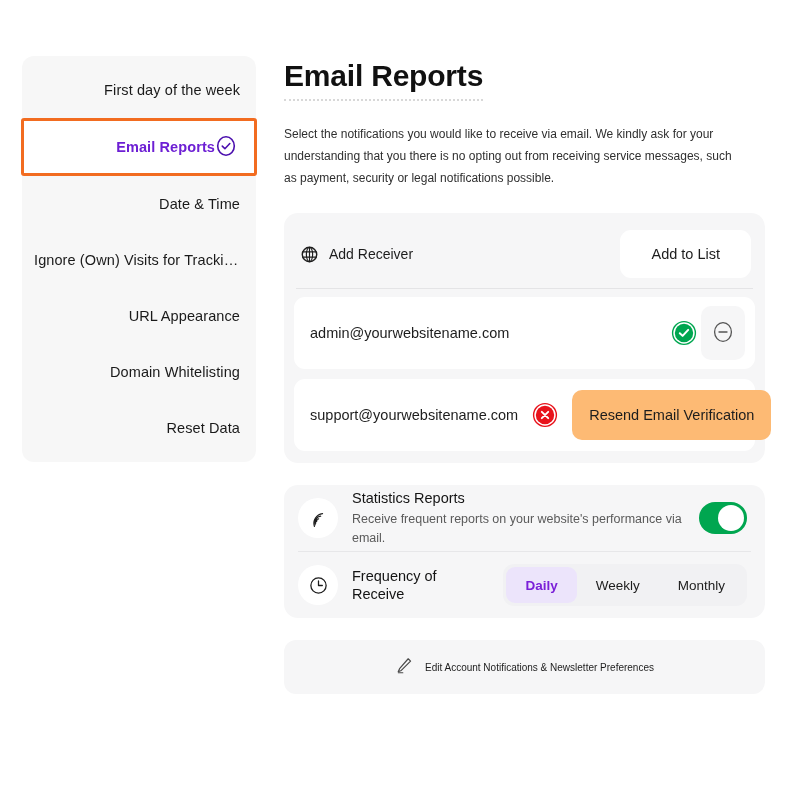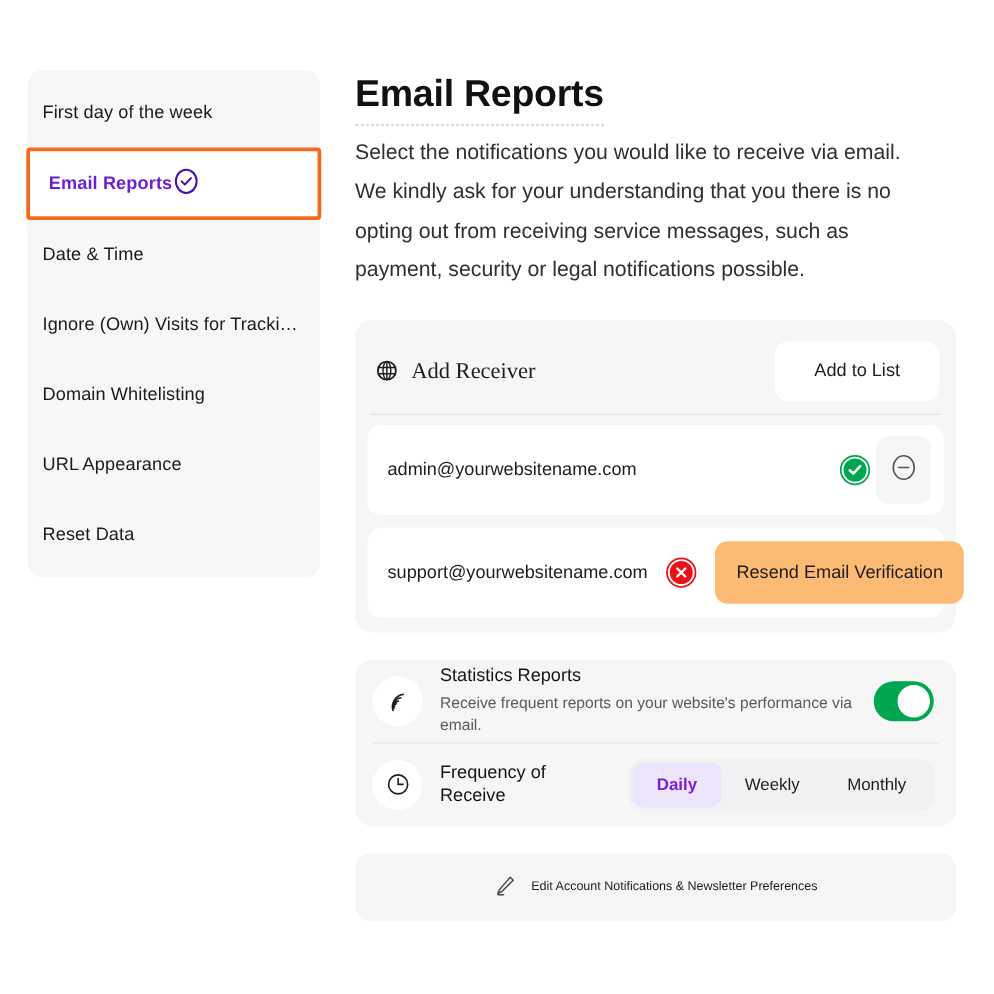--- a/index.html
+++ b/index.html
@@ -29,21 +29,21 @@
     border-radius: 12px;
     padding: 6px 0 12px 0;
     height: 406px;
     align-self: flex-start;
   }
 
   .side-item {
     height: 56px;
     display: flex;
     align-items: center;
-    justify-content: flex-start;
+    justify-content: flex-end;
     padding: 0 16px 0 12px;
     font-size: 14.5px;
     color: #1a1a1a;
     letter-spacing: .1px;
     white-space: nowrap;
     overflow: hidden;
   }
 
   .side-item.selected {
     background: #ffffff;
@@ -76,22 +76,22 @@
     font-weight: 700;
     color: #111111;
     letter-spacing: -.2px;
     line-height: 1.05;
     display: inline-block;
     padding-bottom: 7px;
     border-bottom: 2px dotted #d8d8d8;
   }
 
   .intro {
-    margin-top: 5px;
-    font-size: 17px;
+    margin-top: 22px;
+    font-size: 12px;
     line-height: 1.86;
     color: #2f2f2f;
     max-width: 452px;
   }
 
   
   .card {
     margin-top: 24px;
     background: #f6f6f7;
     border-radius: 14px;
@@ -106,22 +106,22 @@
     gap: 10px;
   }
 
   .globe-wrap { flex: 0 0 auto; display: flex; align-items: center; }
 
   .add-input {
     flex: 1 1 auto;
     border: none;
     outline: none;
     background: transparent;
-    font-family: Liberation Serif, serif;
-    font-size: 18px;
+    font-family: Liberation Sans, sans-serif;
+    font-size: 14px;
     color: #1d4ed8;
     padding: 0;
   }
   .add-input::placeholder { color: #1d1d1d; opacity: 1; }
 
   .add-btn {
     flex: 0 0 auto;
     background: #ffffff;
     border: none;
     border-radius: 11px;
@@ -326,25 +326,25 @@
 
     <div class="side-item">
       <span class="side-label">Date &amp; Time</span>
     </div>
 
     <div class="side-item">
       <span class="side-label">Ignore (Own) Visits for Tracking b...</span>
     </div>
 
     <div class="side-item">
+      <span class="side-label">URL Appearance</span>
+    </div>
+
+    <div class="side-item">
       <span class="side-label">Domain Whitelisting</span>
-    </div>
-
-    <div class="side-item">
-      <span class="side-label">URL Appearance</span>
     </div>
 
     <div class="side-item">
       <span class="side-label">Reset Data</span>
     </div>
 
   </nav>
 
   <main class="main">
 

